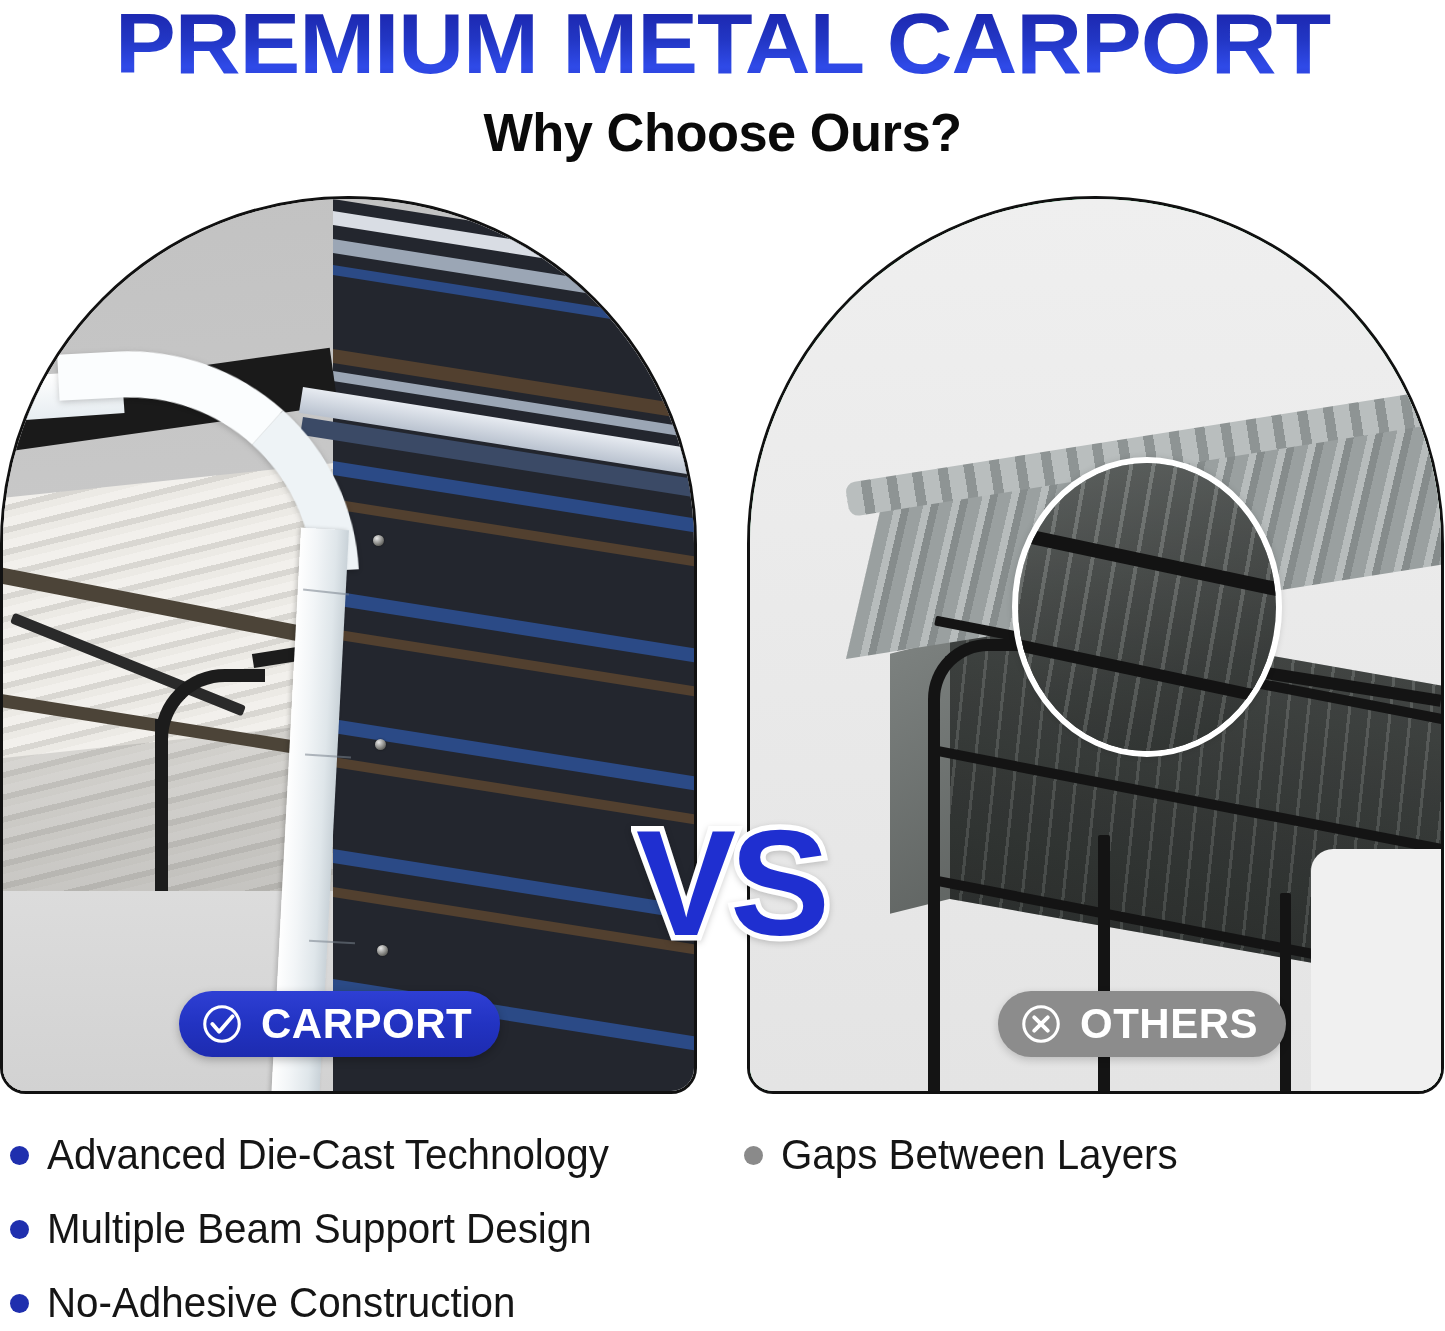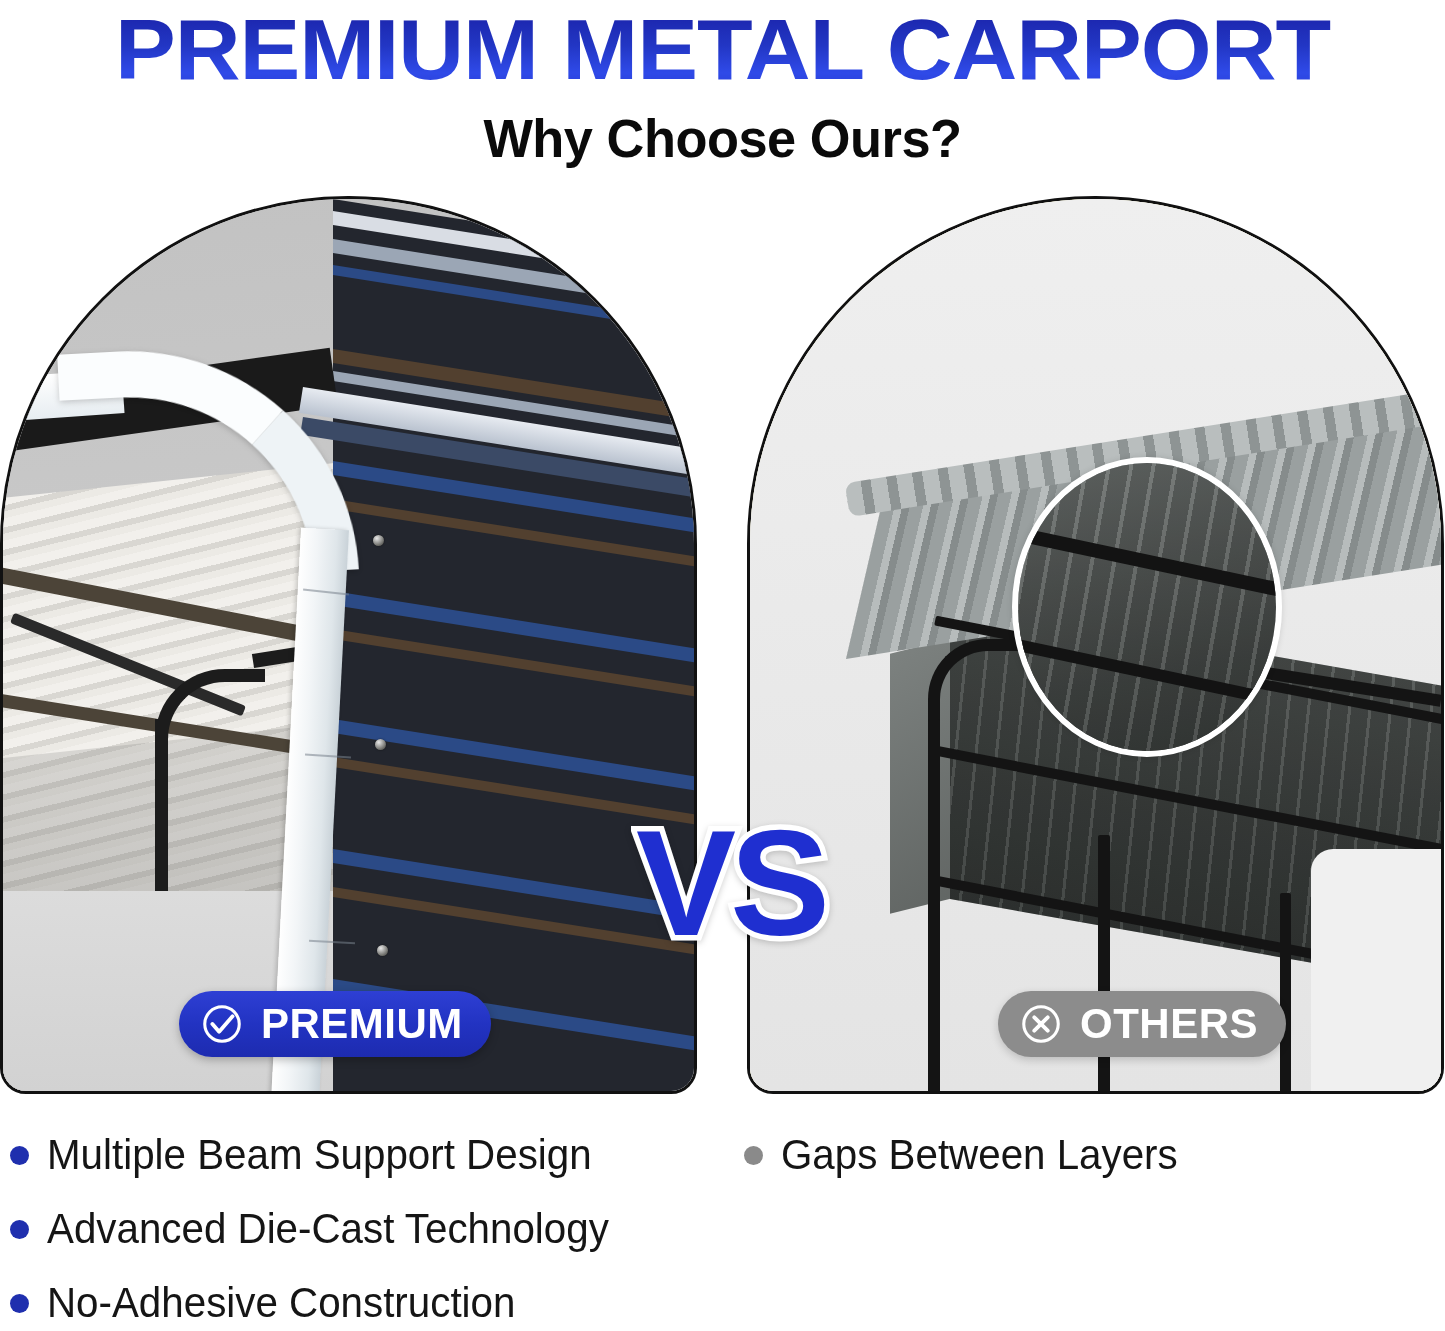--- a/index.html
+++ b/index.html
@@ -4,21 +4,21 @@
 <style>
   * { margin:0; padding:0; box-sizing:border-box; }
   html,body { background:#ffffff; }
   body {
     width:1445px; height:1331px;
     font-family:"Liberation Sans", sans-serif;
     position:relative; overflow:hidden;
   }
 
   
-  .header { width:100%; text-align:center; padding-top:8px; }
+  .header { width:100%; text-align:center; padding-top:2px; }
   .main-title {
     font-size:86px;
     font-weight:700;
     letter-spacing:-1px;
     line-height:0.96;
     transform:scaleX(1.06);
     background:linear-gradient(180deg,#1a22a8 0%,#2236c4 45%,#2f4ae8 78%,#2a3fd6 100%);
     -webkit-background-clip:text;
     background-clip:text;
     color:transparent;
@@ -44,21 +44,21 @@
   .panel {
     position:absolute;
     top:0;
     width:697px; height:898px;
     border:3px solid #111;
     border-radius:348px 348px 26px 26px;
     overflow:hidden;
     background:#dcdcdc;
   }
   .panel-left  { left:0; }
-  .panel-right { left:747px; background:#fef9c3; }
+  .panel-right { left:747px; background:#15803d; }
 
   
   .photoL { position:absolute; inset:0; }
   
   .L-sky {
     position:absolute; left:0; top:0; width:100%; height:100%;
     background:linear-gradient(175deg,#c2c2c2 0%,#c8c8c8 35%,#cfcfcf 60%,#bdbdbd 100%);
   }
   
   .L-ceiling {
@@ -377,21 +377,21 @@
       <div class="L-bolt" style="left:374px;top:746px;"></div>
     </div>
 
     <div class="badge badge-zyn">
       <span class="badge-icon">
         <svg viewBox="0 0 48 48" width="46" height="46">
           <circle cx="24" cy="24" r="18" fill="none" stroke="#ffffff" stroke-width="3.2"></circle>
           <path d="M14 24 L21 32 L35 16" fill="none" stroke="#ffffff" stroke-width="4" stroke-linecap="round" stroke-linejoin="round"></path>
         </svg>
       </span>
-      <span class="badge-label">PREMIUM</span>
+      <span class="badge-label">CARPORT</span>
     </div>
   </div>
 
   <div class="panel panel-right">
     <div class="photoR">
       <div class="R-bg"></div>
       <div class="R-underside2"></div>
       <div class="R-underside"></div>
       <div class="R-ribs"></div>
       <div class="R-rooftop"></div>
@@ -427,25 +427,25 @@
   </div>
 
   <div class="vs">VS</div>
 </div>
 
 <div class="bullets">
 
   <div class="bcol">
     <div class="brow">
       <span class="bdot blue"></span>
-      <span class="btext">Multiple Beam Support Design</span>
+      <span class="btext">Advanced Die-Cast Technology</span>
     </div>
     <div class="brow">
       <span class="bdot blue"></span>
-      <span class="btext">Advanced Die-Cast Technology</span>
+      <span class="btext">Multiple Beam Support Design</span>
     </div>
     <div class="brow">
       <span class="bdot blue"></span>
       <span class="btext">No-Adhesive Construction</span>
     </div>
   </div>
 
   <div class="bcol right">
     <div class="brow">
       <span class="bdot grey"></span>

